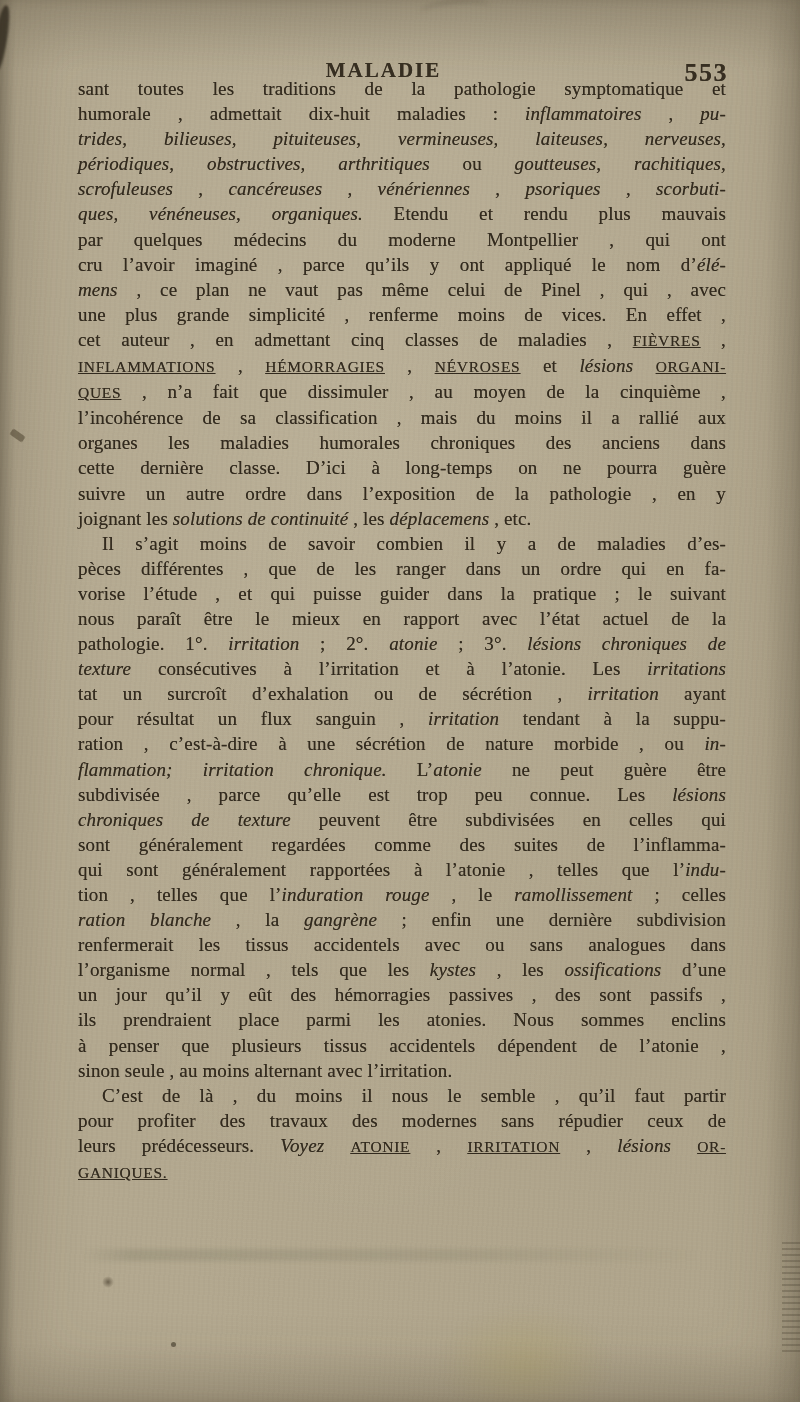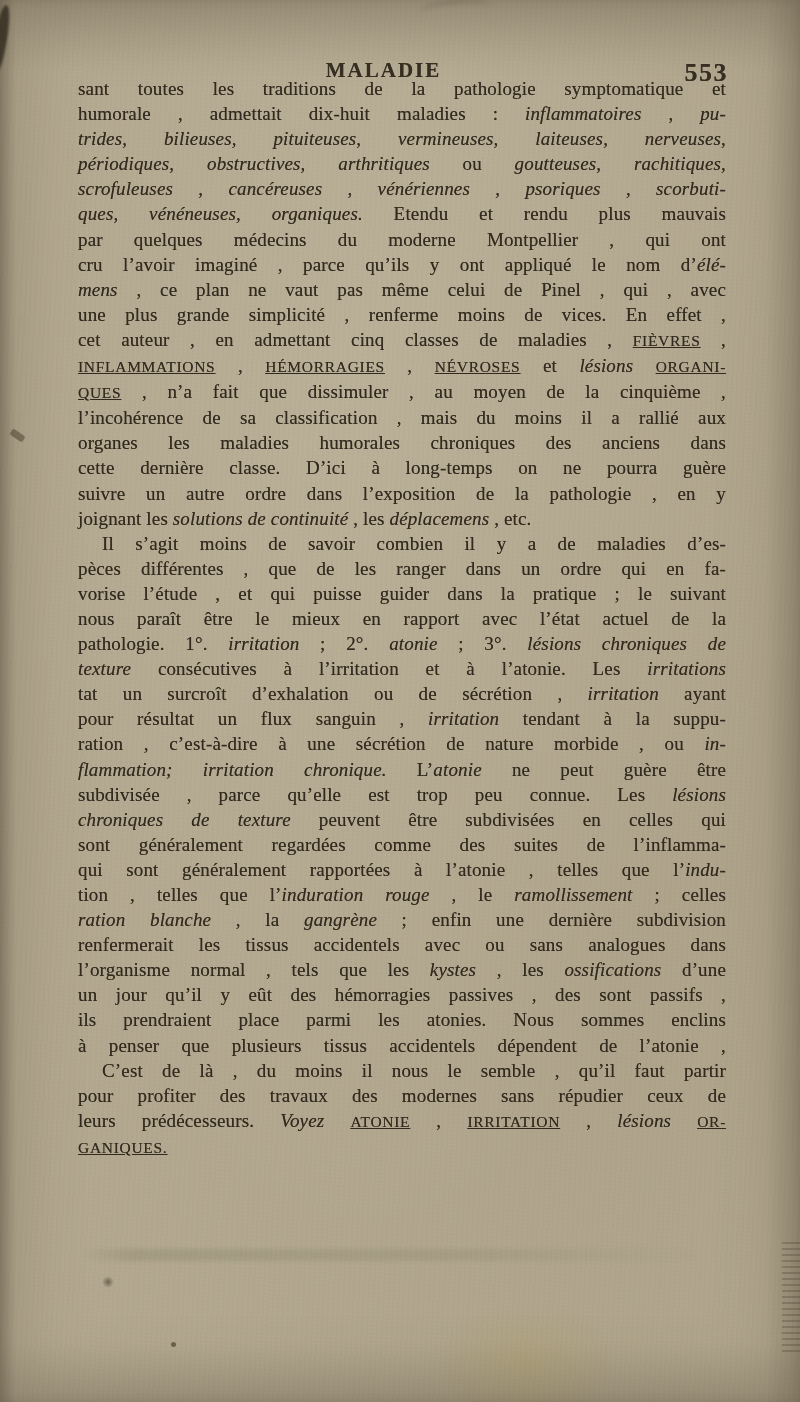--- a/index.html
+++ b/index.html
@@ -130,20 +130,21 @@
       <div class="line"><span class="i">chroniques de texture</span><span> peuvent être subdivisées en celles qui</span></div>
       <div class="line"><span>sont généralement regardées comme des suites de l’inflamma-</span></div>
       <div class="line"><span>qui sont généralement rapportées à l’atonie , telles que l’</span><span class="i">indu-</span></div>
       <div class="line"><span>tion , telles que l’</span><span class="i">induration rouge</span><span> , le </span><span class="i">ramollissement</span><span> ; celles</span></div>
       <div class="line"><span class="i">ration blanche</span><span> , la </span><span class="i">gangrène</span><span> ; enfin une dernière subdivision</span></div>
       <div class="line"><span>renfermerait les tissus accidentels avec ou sans analogues dans</span></div>
       <div class="line"><span>l’organisme normal , tels que les </span><span class="i">kystes</span><span> , les </span><span class="i">ossifications</span><span> d’une</span></div>
       <div class="line"><span>un jour qu’il y eût des hémorragies passives , des sont passifs ,</span></div>
       <div class="line"><span>ils prendraient place parmi les atonies. Nous sommes enclins</span></div>
       <div class="line"><span>à penser que plusieurs tissus accidentels dépendent de l’atonie ,</span></div>
+      <div class="line nojust"><span>sinon seule , au moins alternant avec l’irritation.</span></div>
       <div class="line indent"><span>C’est de là , du moins il nous le semble , qu’il faut partir</span></div>
       <div class="line"><span>pour profiter des travaux des modernes sans répudier ceux de</span></div>
       <div class="line"><span>leurs prédécesseurs. </span><span class="i">Voyez</span><span> </span><span class="sc">ATONIE</span><span> , </span><span class="sc">IRRITATION</span><span> , </span><span class="i">lésions</span><span> </span><span class="sc">OR-</span></div>
       <div class="line nojust"><span class="sc">GANIQUES.</span></div>
     </main>
 
   <div class="corner-sliver"></div>
   <div class="smudge-top"></div>
   <div class="spot-dash"></div>
   <div class="spot-ink"></div>

